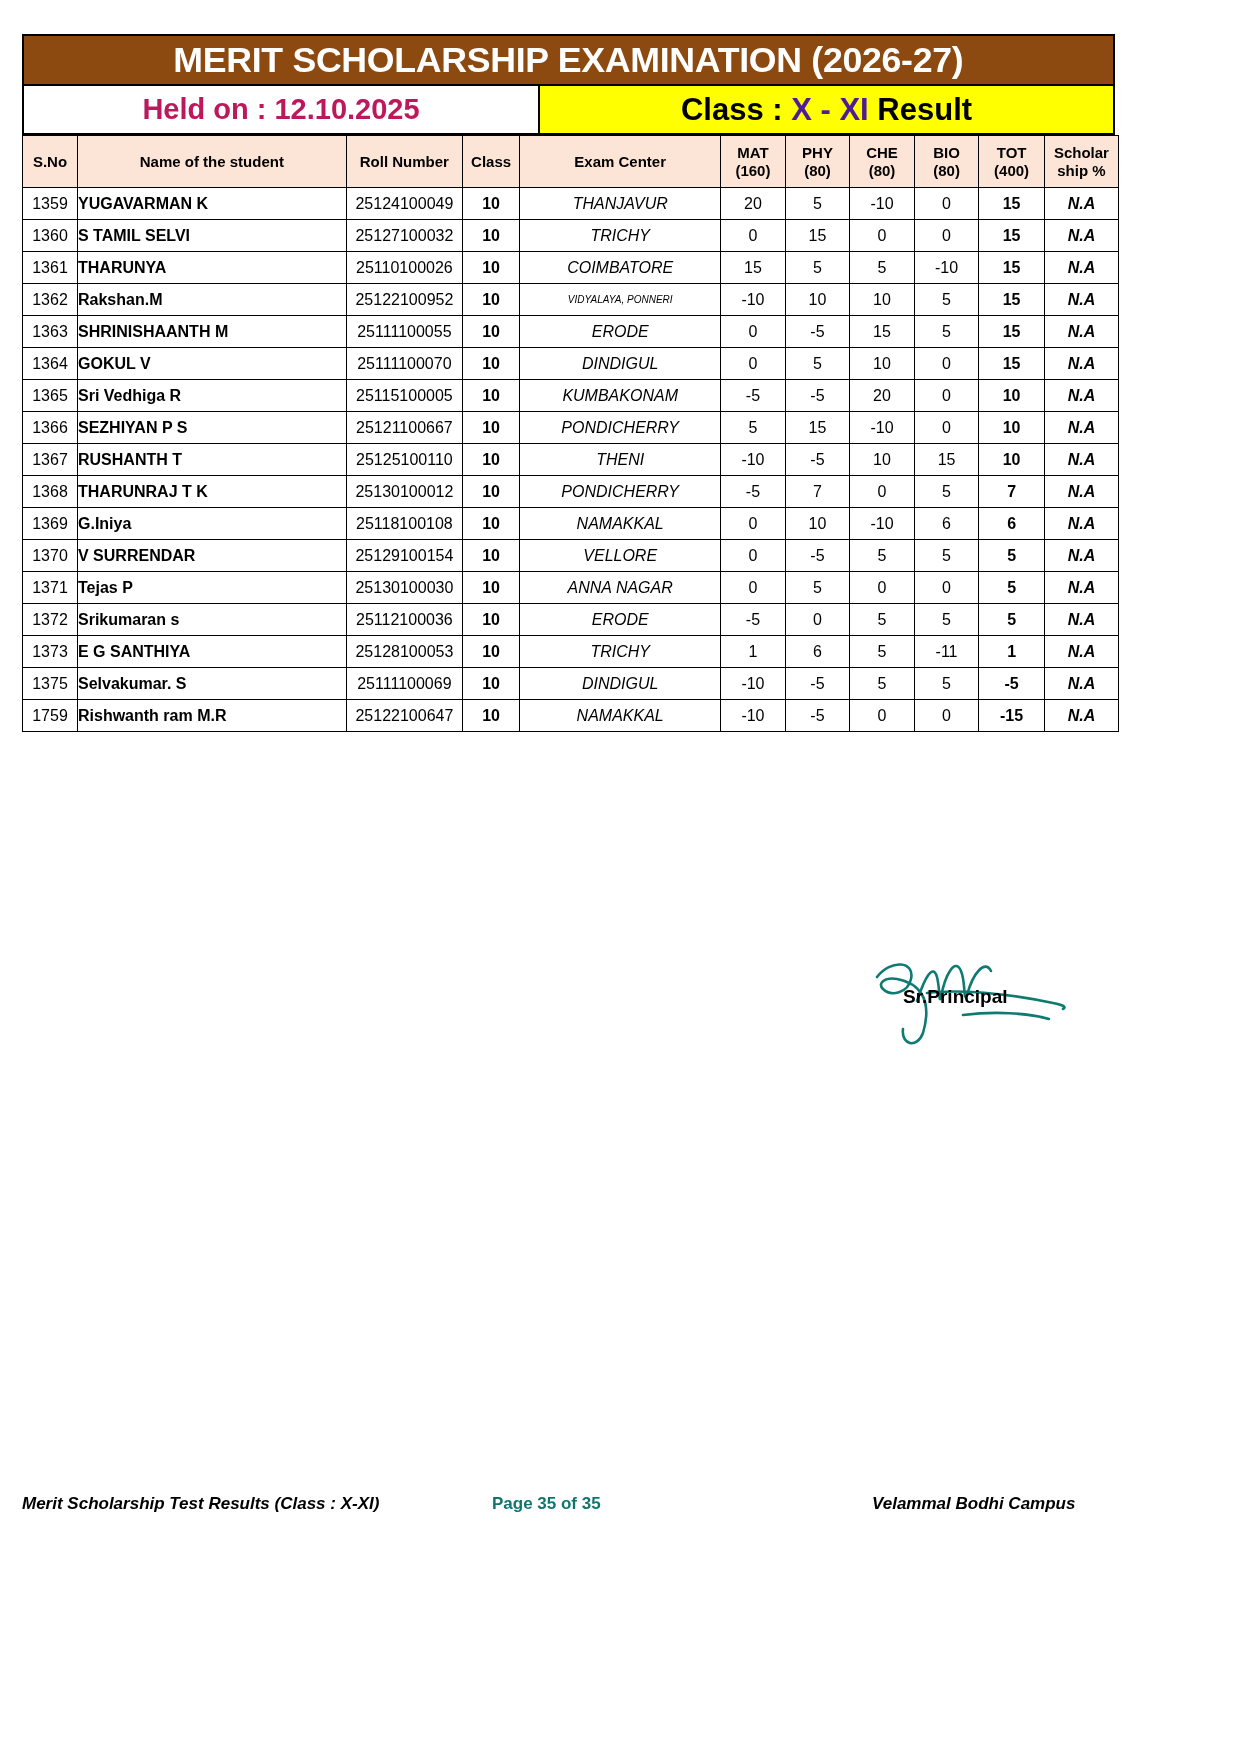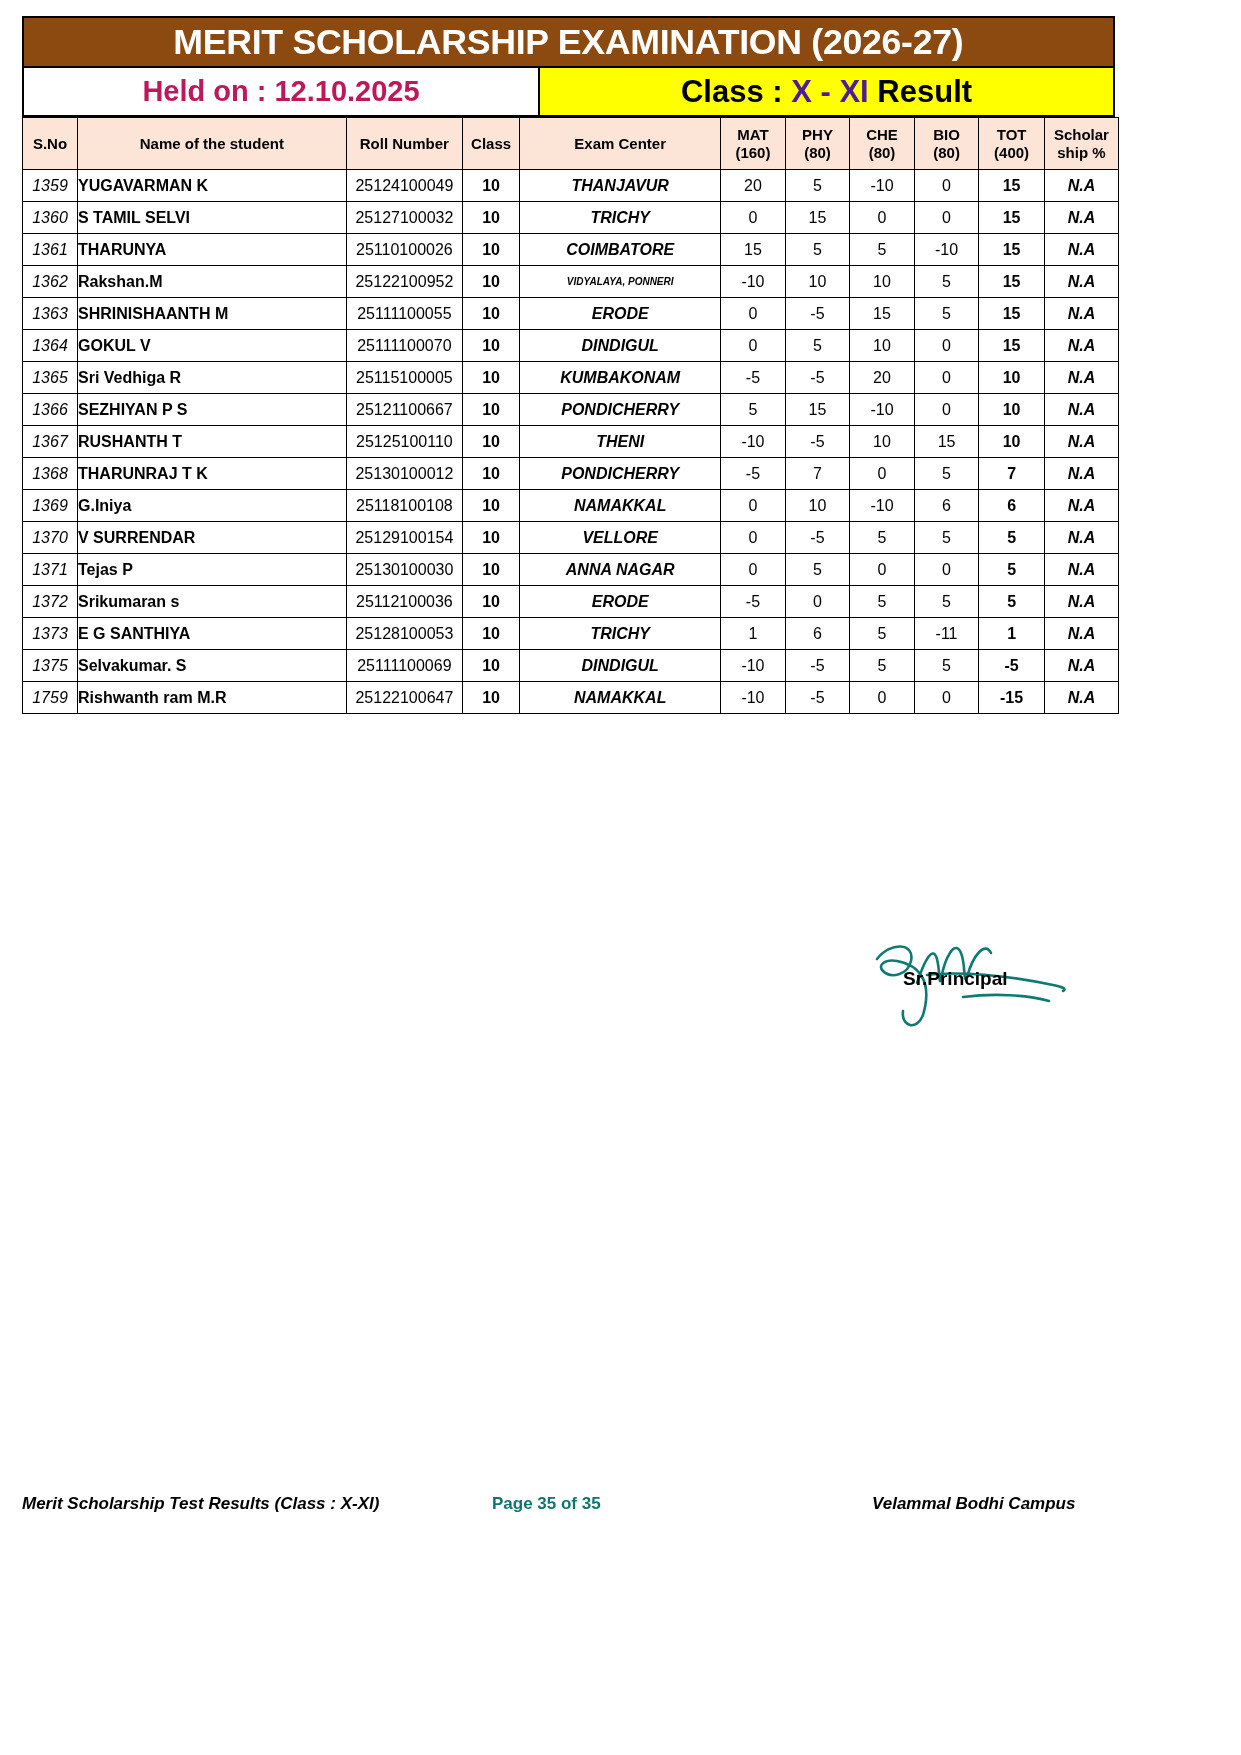--- a/index.html
+++ b/index.html
@@ -11,21 +11,21 @@
     width: 1241px;
     height: 1755px;
     font-family: "Liberation Sans", sans-serif;
     position: relative;
     overflow: hidden;
   }
 
   .page {
     position: absolute;
     left: 22px;
-    top: 16px;
+    top: 34px;
     width: 1093px;
   }
 
   
   .title-bar {
     background: #8c4a10;
     border: 2px solid #000;
     height: 52px;
     display: flex;
     align-items: center;
@@ -118,21 +118,20 @@
     height: 32px;
     font-size: 16px;
     vertical-align: middle;
     background: #ffffff;
   }
   td.c-sno {
     text-align: center;
     font-size: 16px;
     color: #000;
     padding-right: 2px;
-    font-style: italic;
   }
   td.c-name {
     text-align: left;
     font-weight: bold;
     padding-left: 6px;
     font-size: 17px;
     white-space: nowrap;
     overflow: hidden;
   }
   td.c-roll {
@@ -140,21 +139,21 @@
     font-size: 14.5px;
   }
   td.c-class {
     text-align: center;
     font-weight: bold;
     background: #fce4d6;
     font-size: 16px;
   }
   td.c-center {
     text-align: center;
-    font-weight: bold;
+    font-weight: normal;
     font-style: italic;
     font-size: 15px;
     white-space: nowrap;
     overflow: hidden;
   }
   td.c-center.small {
     font-size: 10px;
   }
   td.c-mark {
     text-align: center;

